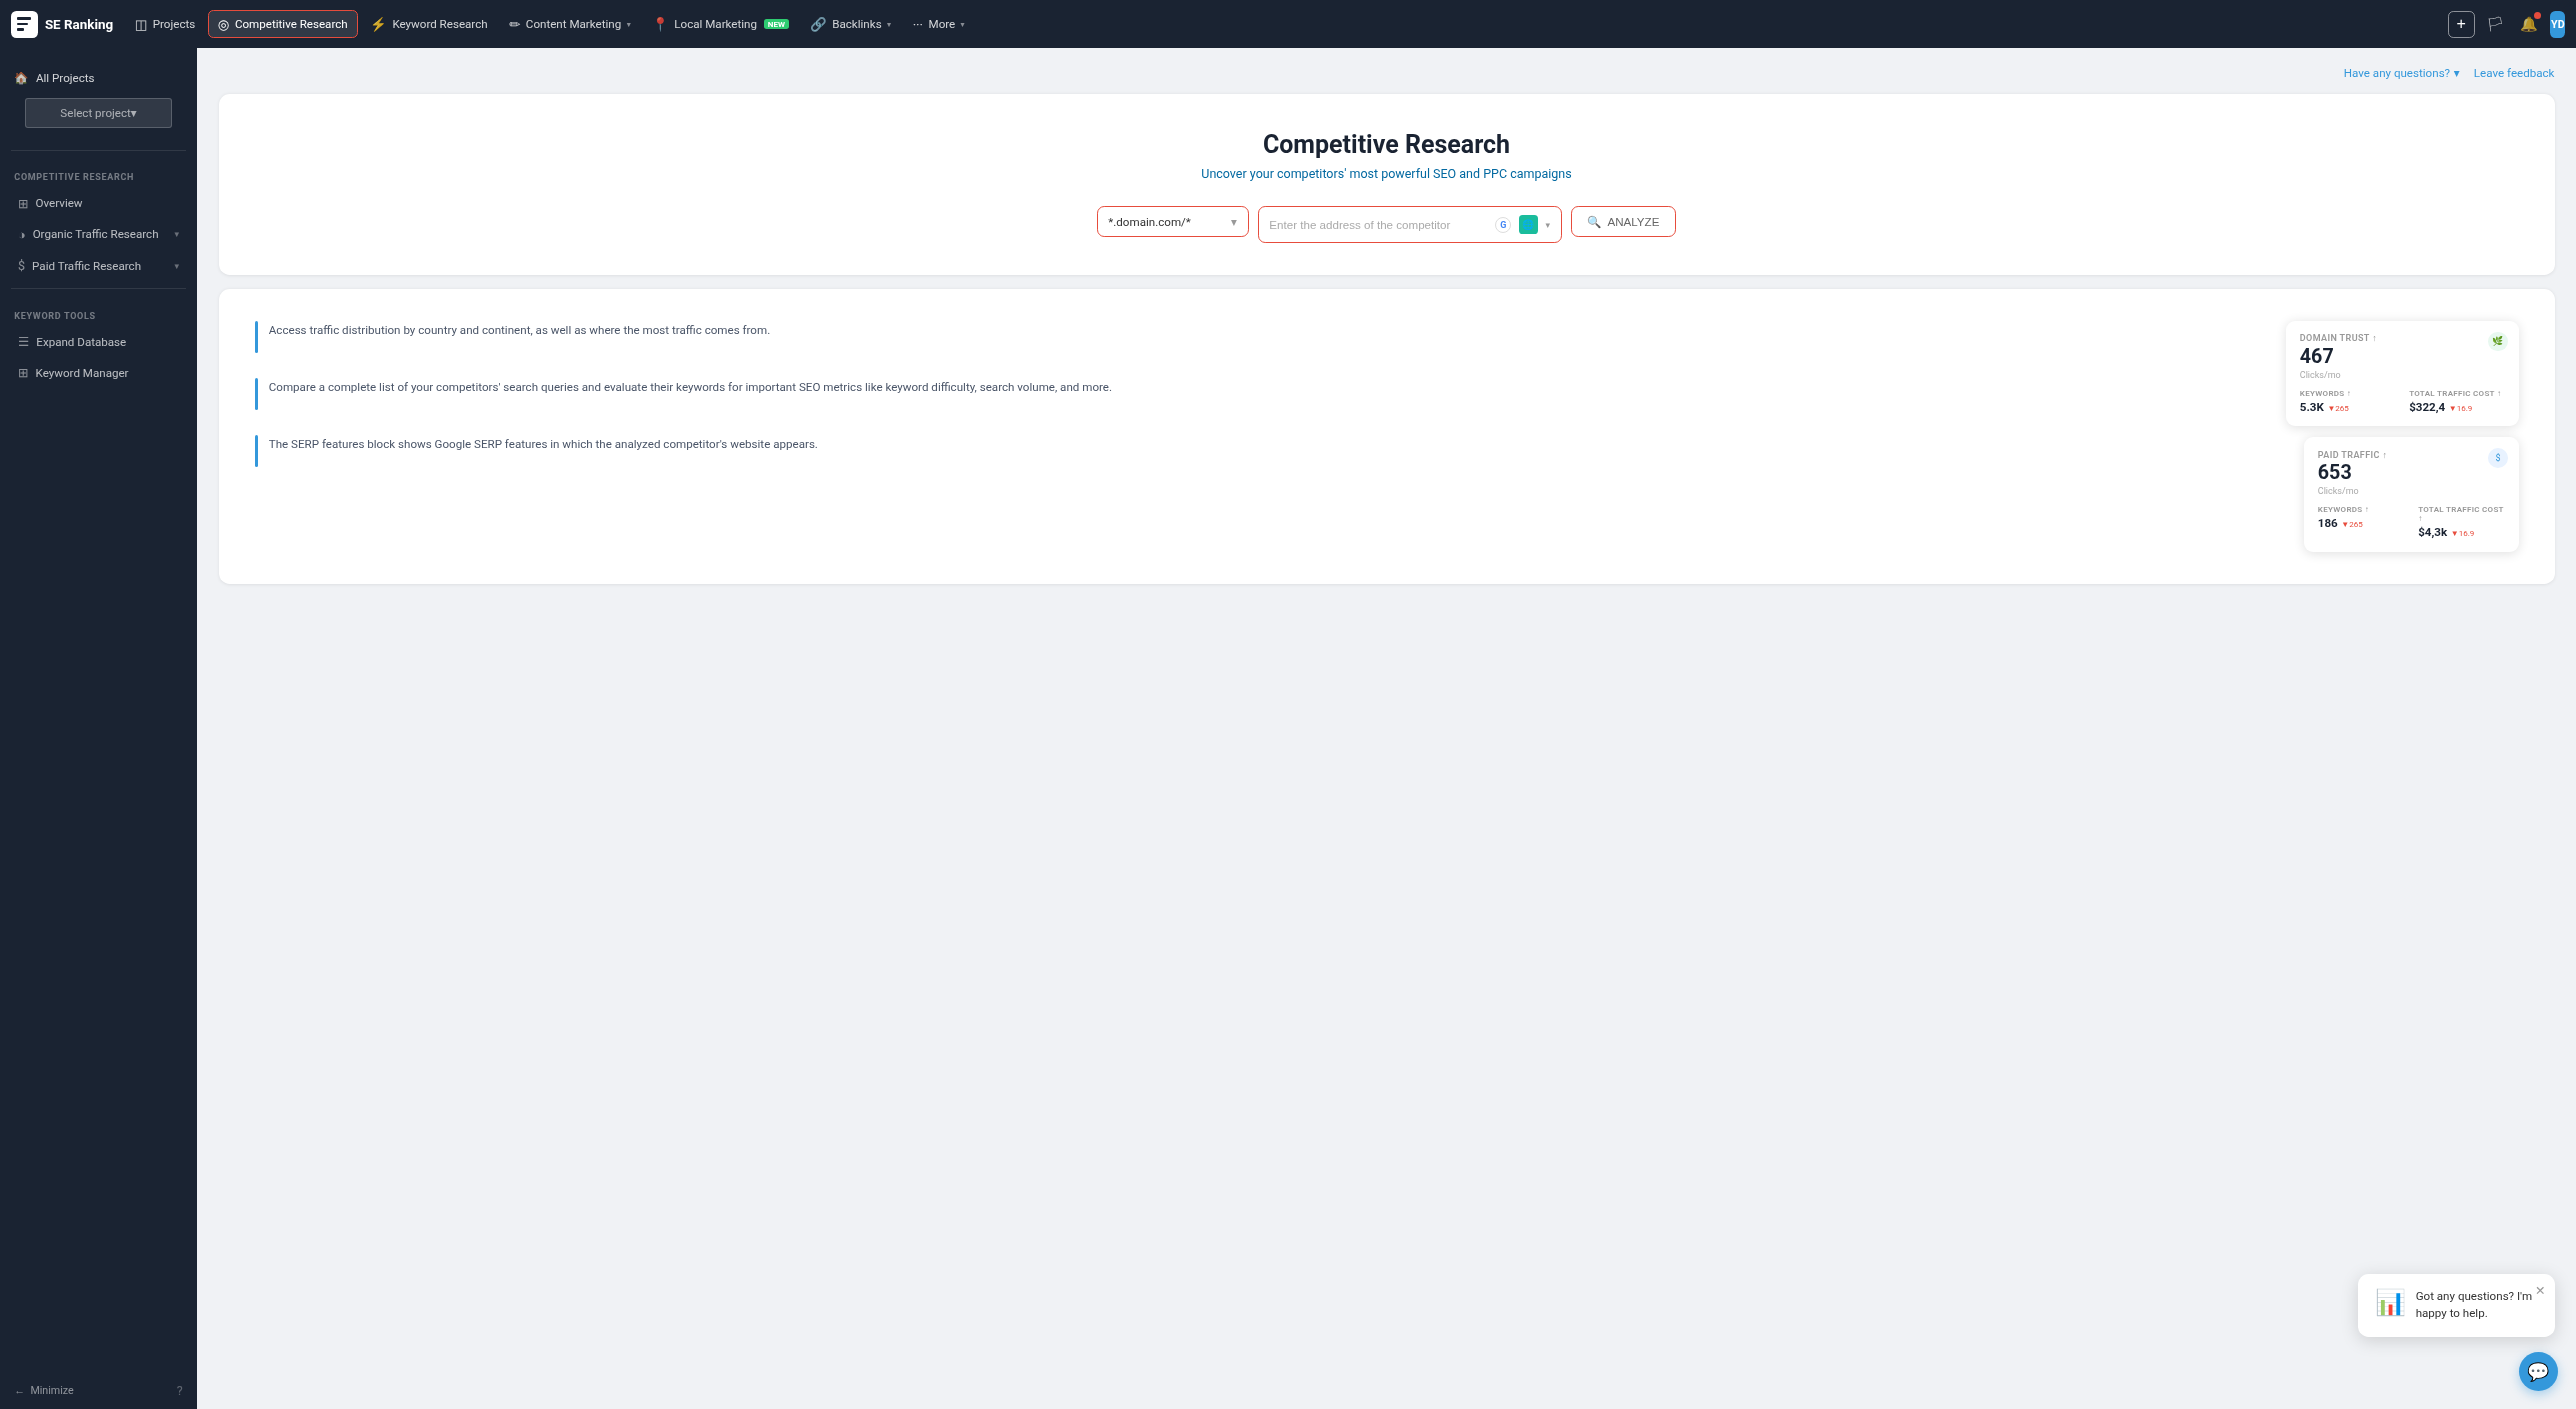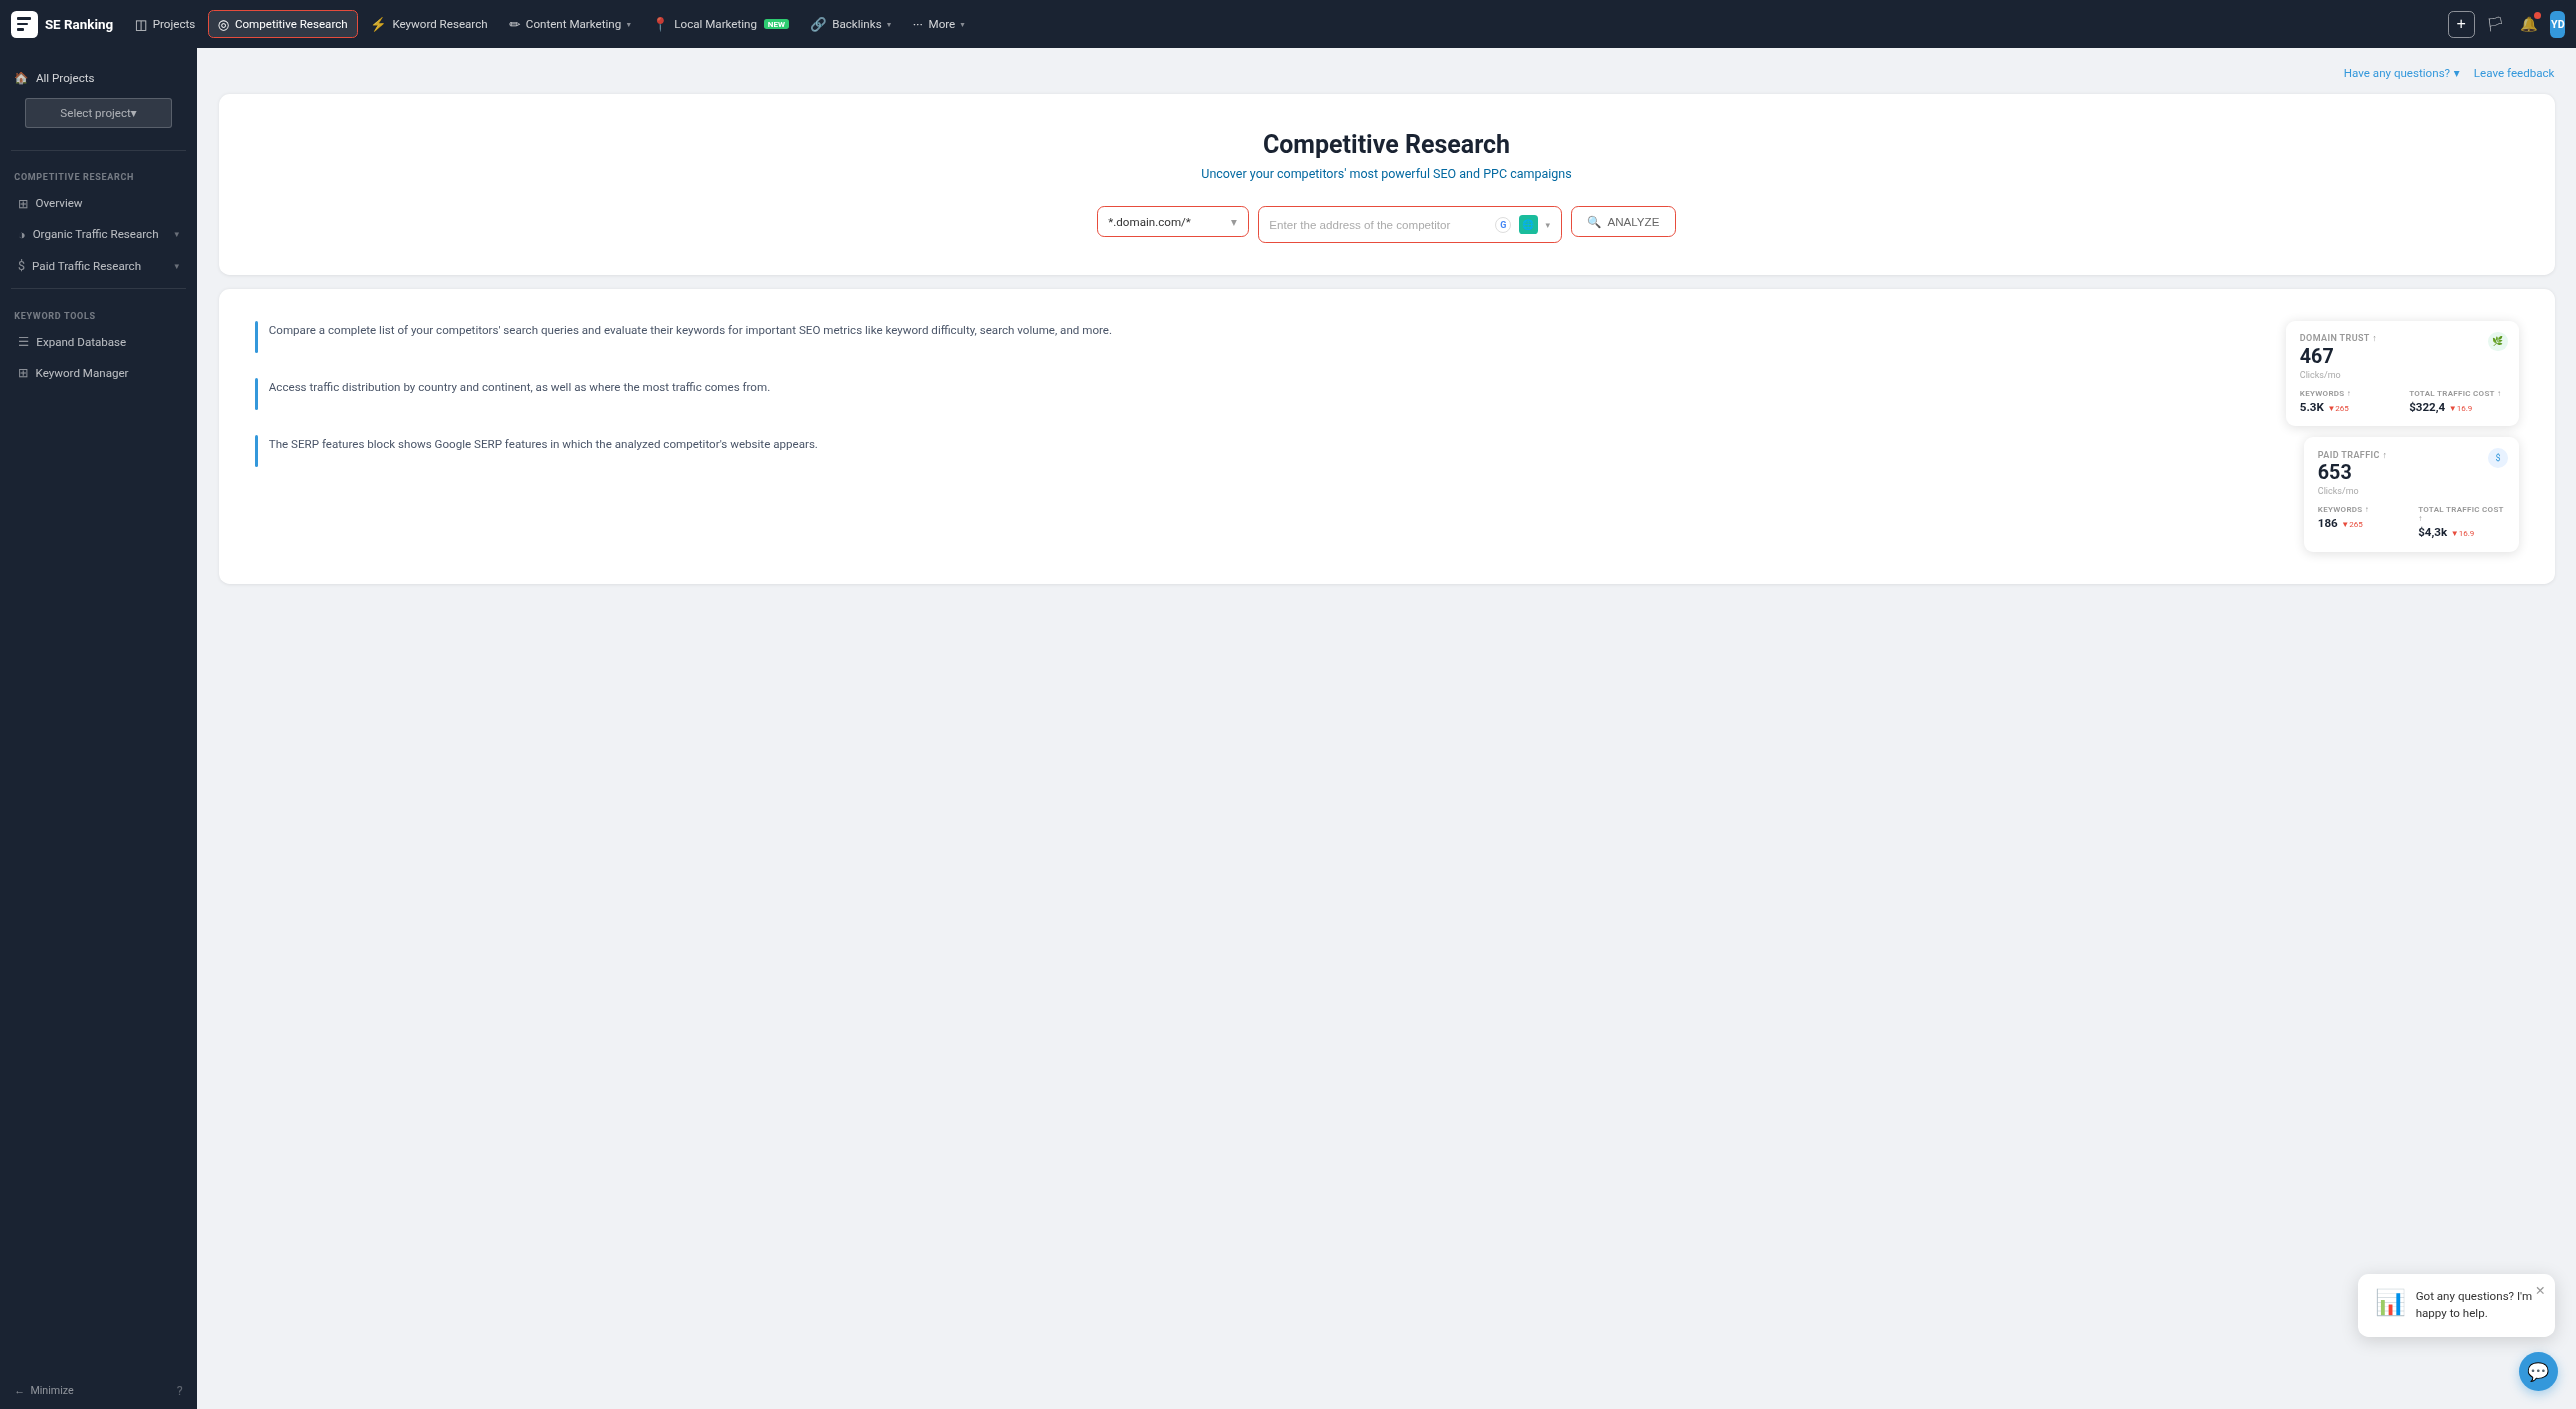--- a/index.html
+++ b/index.html
@@ -284,25 +284,25 @@
         <span>ANALYZE</span>
       </button>
     </div>
   </div>
 
   <div class="info-card">
     <div class="info-layout">
       <div class="info-bullets">
         <div class="info-bullet">
           <div class="bullet-bar"></div>
-          <p class="bullet-text">Compare a complete list of your competitors' search queries and evaluate their keywords for important SEO metrics like keyword difficulty, search volume, and more.</p>
+          <p class="bullet-text">Access traffic distribution by country and continent, as well as where the most traffic comes from.</p>
         </div>
         <div class="info-bullet">
           <div class="bullet-bar"></div>
-          <p class="bullet-text">Access traffic distribution by country and continent, as well as where the most traffic comes from.</p>
+          <p class="bullet-text">Compare a complete list of your competitors' search queries and evaluate their keywords for important SEO metrics like keyword difficulty, search volume, and more.</p>
         </div>
         <div class="info-bullet">
           <div class="bullet-bar"></div>
           <p class="bullet-text">The SERP features block shows Google SERP features in which the analyzed competitor's website appears.</p>
         </div>
       </div>
       <div class="info-visual">
 
         <div class="stat-card">
           <div class="stat-card-badge badge-green">🌿</div>

